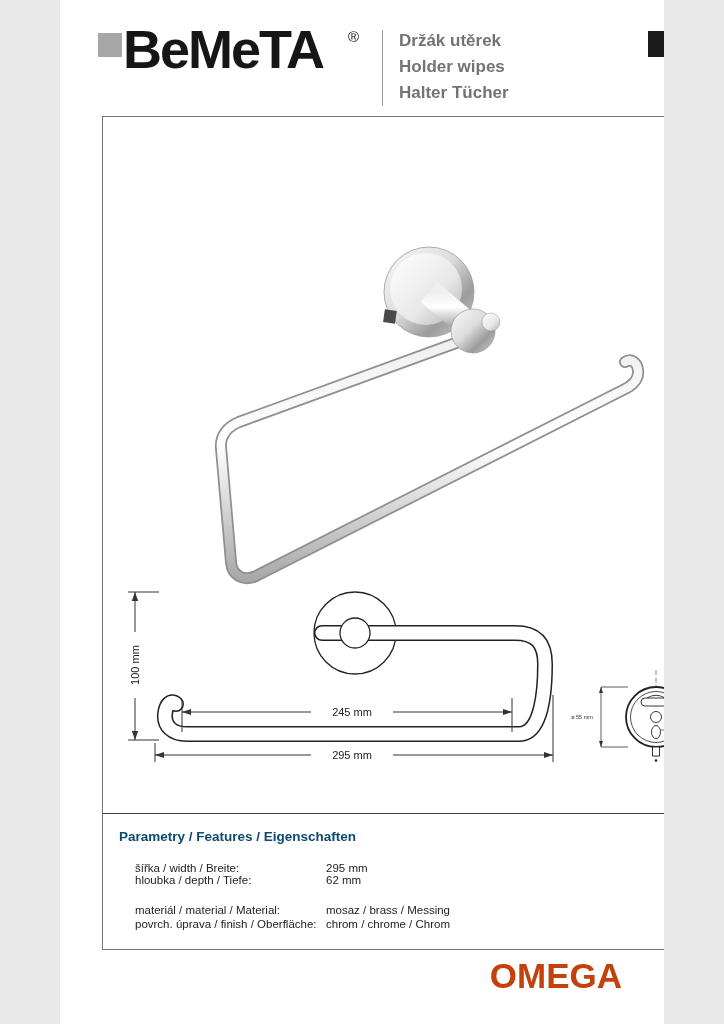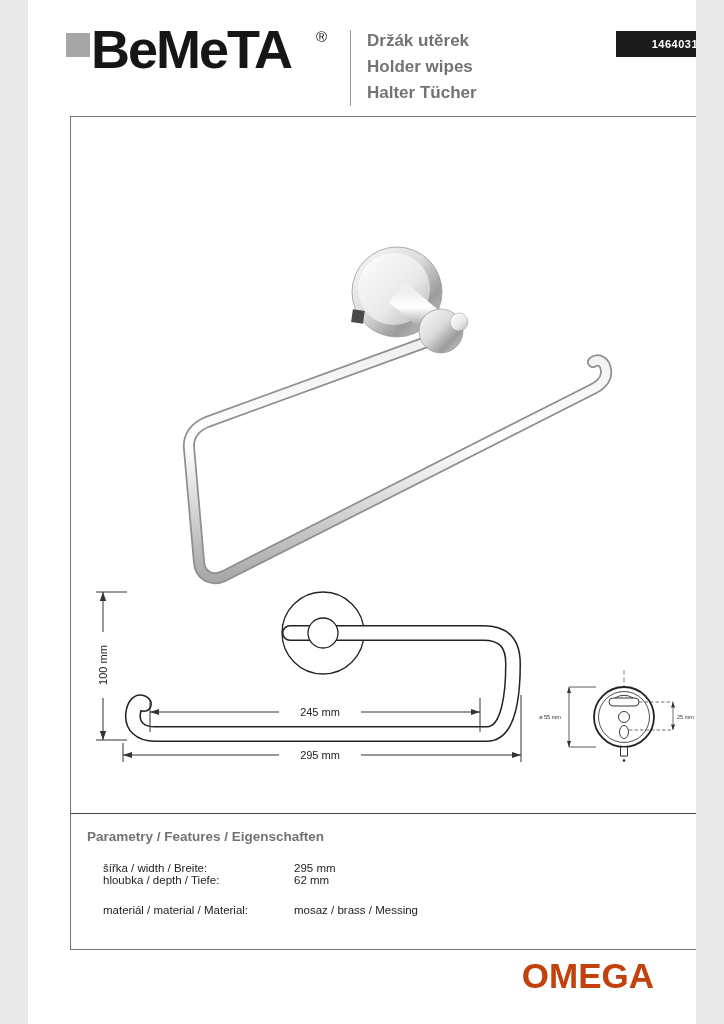--- a/index.html
+++ b/index.html
@@ -1,17 +1,17 @@
 <!DOCTYPE html>
 <html><head>
 <meta charset="utf-8">
 <style>
   html,body{margin:0;padding:0;background:#e9e9e9;}
   .page{
-    position:relative; width:668px; height:1024px; background:#ffffff;
+    position:relative; width:604px; height:1024px; background:#ffffff;
     font-family:"Liberation Sans", sans-serif; color:#1a1a1a; overflow:hidden;
     margin:0 auto;
   }
   
   .logo-square{position:absolute; left:38px; top:33px; width:24px; height:24px; background:#a6a6a6;}
   .logo-text{
     position:absolute; left:63px; top:22px; font-size:54px; font-weight:700;
     letter-spacing:-2px; color:#161616; line-height:1;
   }
   .logo-reg{position:absolute; left:288px; top:28px; font-size:15px; font-weight:400; color:#161616;}
@@ -20,21 +20,21 @@
   .code-box{
     position:absolute; left:588px; top:31px; width:131px; height:26px; background:#1b1b1b;
     display:flex; align-items:center; justify-content:center;
     color:#ffffff; font-size:11px; font-weight:700; letter-spacing:0.5px;
   }
   
   .content-box{position:absolute; left:42px; top:116px; width:640px; height:834px; border:1.5px solid #757575; box-sizing:border-box; background:#fff;}
   .params-divider{position:absolute; left:43px; top:813px; width:638px; height:1px; background:#444;}
   .svg-abs{position:absolute;}
   
-  .params-title{position:absolute; left:59px; top:829px; font-size:13.5px; font-weight:700; color:#737373;}
+  .params-title{position:absolute; left:59px; top:829px; font-size:13.5px; font-weight:700; color:#0c4a6e;}
   .param-row{position:absolute; left:59px; width:560px; font-size:11.5px; color:#222; line-height:14px;margin-left:16px;}
   .param-row .val{position:absolute; left:191px; top:0;}
   
   .series{position:absolute; right:42px; top:956px; font-size:35px; font-weight:700; letter-spacing:0px; color:#c2410c;}
   text{font-family:"Liberation Sans", sans-serif;}
 </style>
 </head>
 <body>
 
 <div class="page">
@@ -173,16 +173,20 @@
     <span class="val">295 mm</span>
   </div>
   <div class="param-row" style="top:873px;">
     <span>hloubka / depth / Tiefe:</span>
     <span class="val">62 mm</span>
   </div>
   <div class="param-row" style="top:903px;">
     <span>materiál / material / Material:</span>
     <span class="val">mosaz / brass / Messing</span>
   </div>
+  <div class="param-row" style="top:917px;">
+    <span>povrch. úprava / finish / Oberfläche:</span>
+    <span class="val">chrom / chrome / Chrom</span>
+  </div>
 
   <div class="series">OMEGA</div>
 
 </div>
 
 </body></html>

